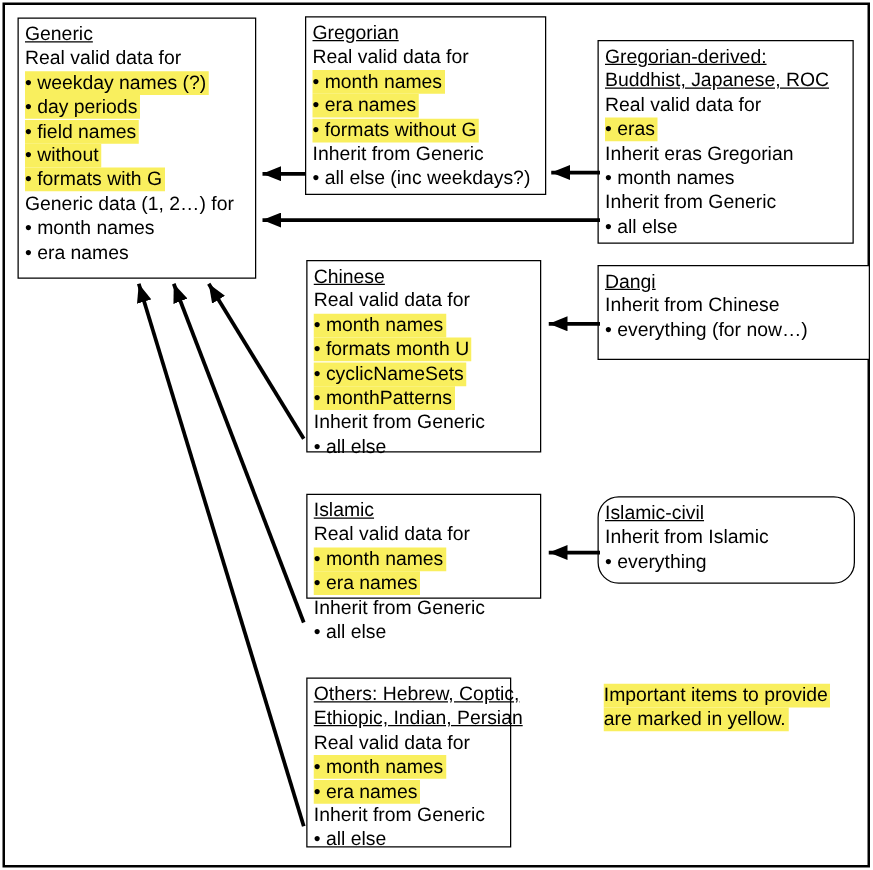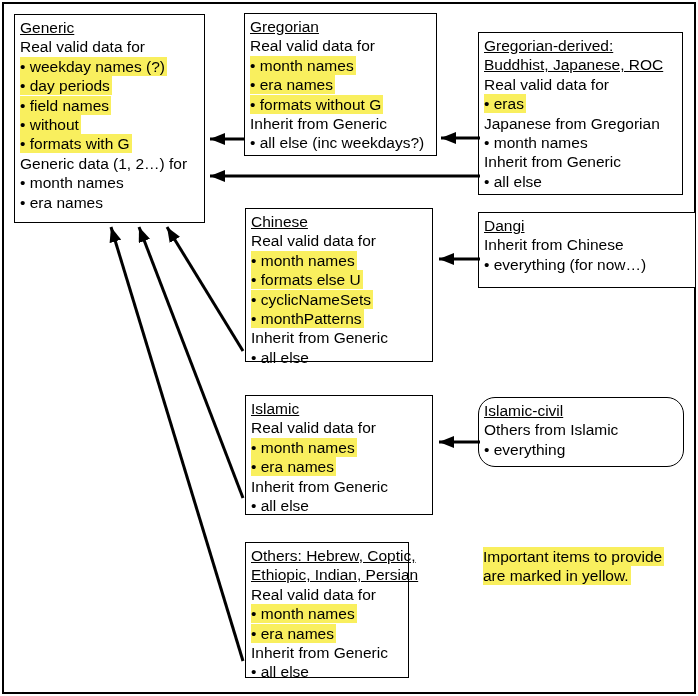--- a/index.html
+++ b/index.html
@@ -38,21 +38,21 @@
   }
   .line { height: 19.4px; }
   .txt { display: inline; margin-top: 16px; }
   .txt.title { text-decoration: underline; }
   .txt.hl { background: var(--hl, #f9ef5e); padding: 1px 2px 1px 0; }
   #box-generic          { left: 14px;  top: 14px;  width: 191px; height: 209px; }
   #box-gregorian        { left: 244px; top: 13px;  width: 193px; height: 143px; }
   #box-gregorian-derived{ left: 478px; top: 32px;  width: 205px; height: 163px; }
   #box-chinese          { left: 245px; top: 208px; width: 188px; height: 154px; }
   #box-dangi            { left: 478px; top: 212px; width: 218px; height: 76px; }
-  #box-islamic          { left: 245px; top: 395px; width: 188px; height: 120px; }
+  #box-islamic          { left: 245px; top: 395px; width: 188px; height: 84px; }
   #box-islamic-civil    { left: 478px; top: 397px; width: 206px; height: 70px; border-radius: 17px; }
   #box-others           { left: 245px; top: 542px; width: 164px; height: 136px; }
   #box-note             { left: 478px; top: 544px; width: 212px; }
   #arrow-layer {
     position: absolute;
     left: 0; top: 0;
     width: 698px; height: 696px;
     pointer-events: none;
   }
   #arrow-layer line {
@@ -85,51 +85,51 @@
       <div class="line"><span class="txt hl">• era names</span></div>
       <div class="line"><span class="txt hl">• formats without G</span></div>
       <div class="line"><span class="txt">Inherit from Generic</span></div>
       <div class="line"><span class="txt">• all else (inc weekdays?)</span></div>
     </div>
   <div class="box" id="box-gregorian-derived">
       <div class="line"><span class="txt title">Gregorian-derived:</span></div>
       <div class="line"><span class="txt title">Buddhist, Japanese, ROC</span></div>
       <div class="line"><span class="txt">Real valid data for</span></div>
       <div class="line"><span class="txt hl">• eras</span></div>
-      <div class="line"><span class="txt">Japanese from Gregorian</span></div>
+      <div class="line"><span class="txt">Inherit eras Gregorian</span></div>
       <div class="line"><span class="txt">• month names</span></div>
       <div class="line"><span class="txt">Inherit from Generic</span></div>
       <div class="line"><span class="txt">• all else</span></div>
     </div>
   <div class="box" id="box-chinese">
       <div class="line"><span class="txt title">Chinese</span></div>
       <div class="line"><span class="txt">Real valid data for</span></div>
       <div class="line"><span class="txt hl">• month names</span></div>
-      <div class="line"><span class="txt hl">• formats else U</span></div>
+      <div class="line"><span class="txt hl">• formats month U</span></div>
       <div class="line"><span class="txt hl">• cyclicNameSets</span></div>
       <div class="line"><span class="txt hl">• monthPatterns</span></div>
       <div class="line"><span class="txt">Inherit from Generic</span></div>
       <div class="line"><span class="txt">• all else</span></div>
     </div>
   <div class="box" id="box-dangi">
       <div class="line"><span class="txt title">Dangi</span></div>
       <div class="line"><span class="txt">Inherit from Chinese</span></div>
       <div class="line"><span class="txt">• everything (for now…)</span></div>
     </div>
   <div class="box" id="box-islamic">
       <div class="line"><span class="txt title">Islamic</span></div>
       <div class="line"><span class="txt">Real valid data for</span></div>
       <div class="line"><span class="txt hl">• month names</span></div>
       <div class="line"><span class="txt hl">• era names</span></div>
       <div class="line"><span class="txt">Inherit from Generic</span></div>
       <div class="line"><span class="txt">• all else</span></div>
     </div>
   <div class="box" id="box-islamic-civil">
       <div class="line"><span class="txt title">Islamic-civil</span></div>
-      <div class="line"><span class="txt">Others from Islamic</span></div>
+      <div class="line"><span class="txt">Inherit from Islamic</span></div>
       <div class="line"><span class="txt">• everything</span></div>
     </div>
   <div class="box" id="box-others">
       <div class="line"><span class="txt title">Others: Hebrew, Coptic,</span></div>
       <div class="line"><span class="txt title">Ethiopic, Indian, Persian</span></div>
       <div class="line"><span class="txt">Real valid data for</span></div>
       <div class="line"><span class="txt hl">• month names</span></div>
       <div class="line"><span class="txt hl">• era names</span></div>
       <div class="line"><span class="txt">Inherit from Generic</span></div>
       <div class="line"><span class="txt">• all else</span></div>

